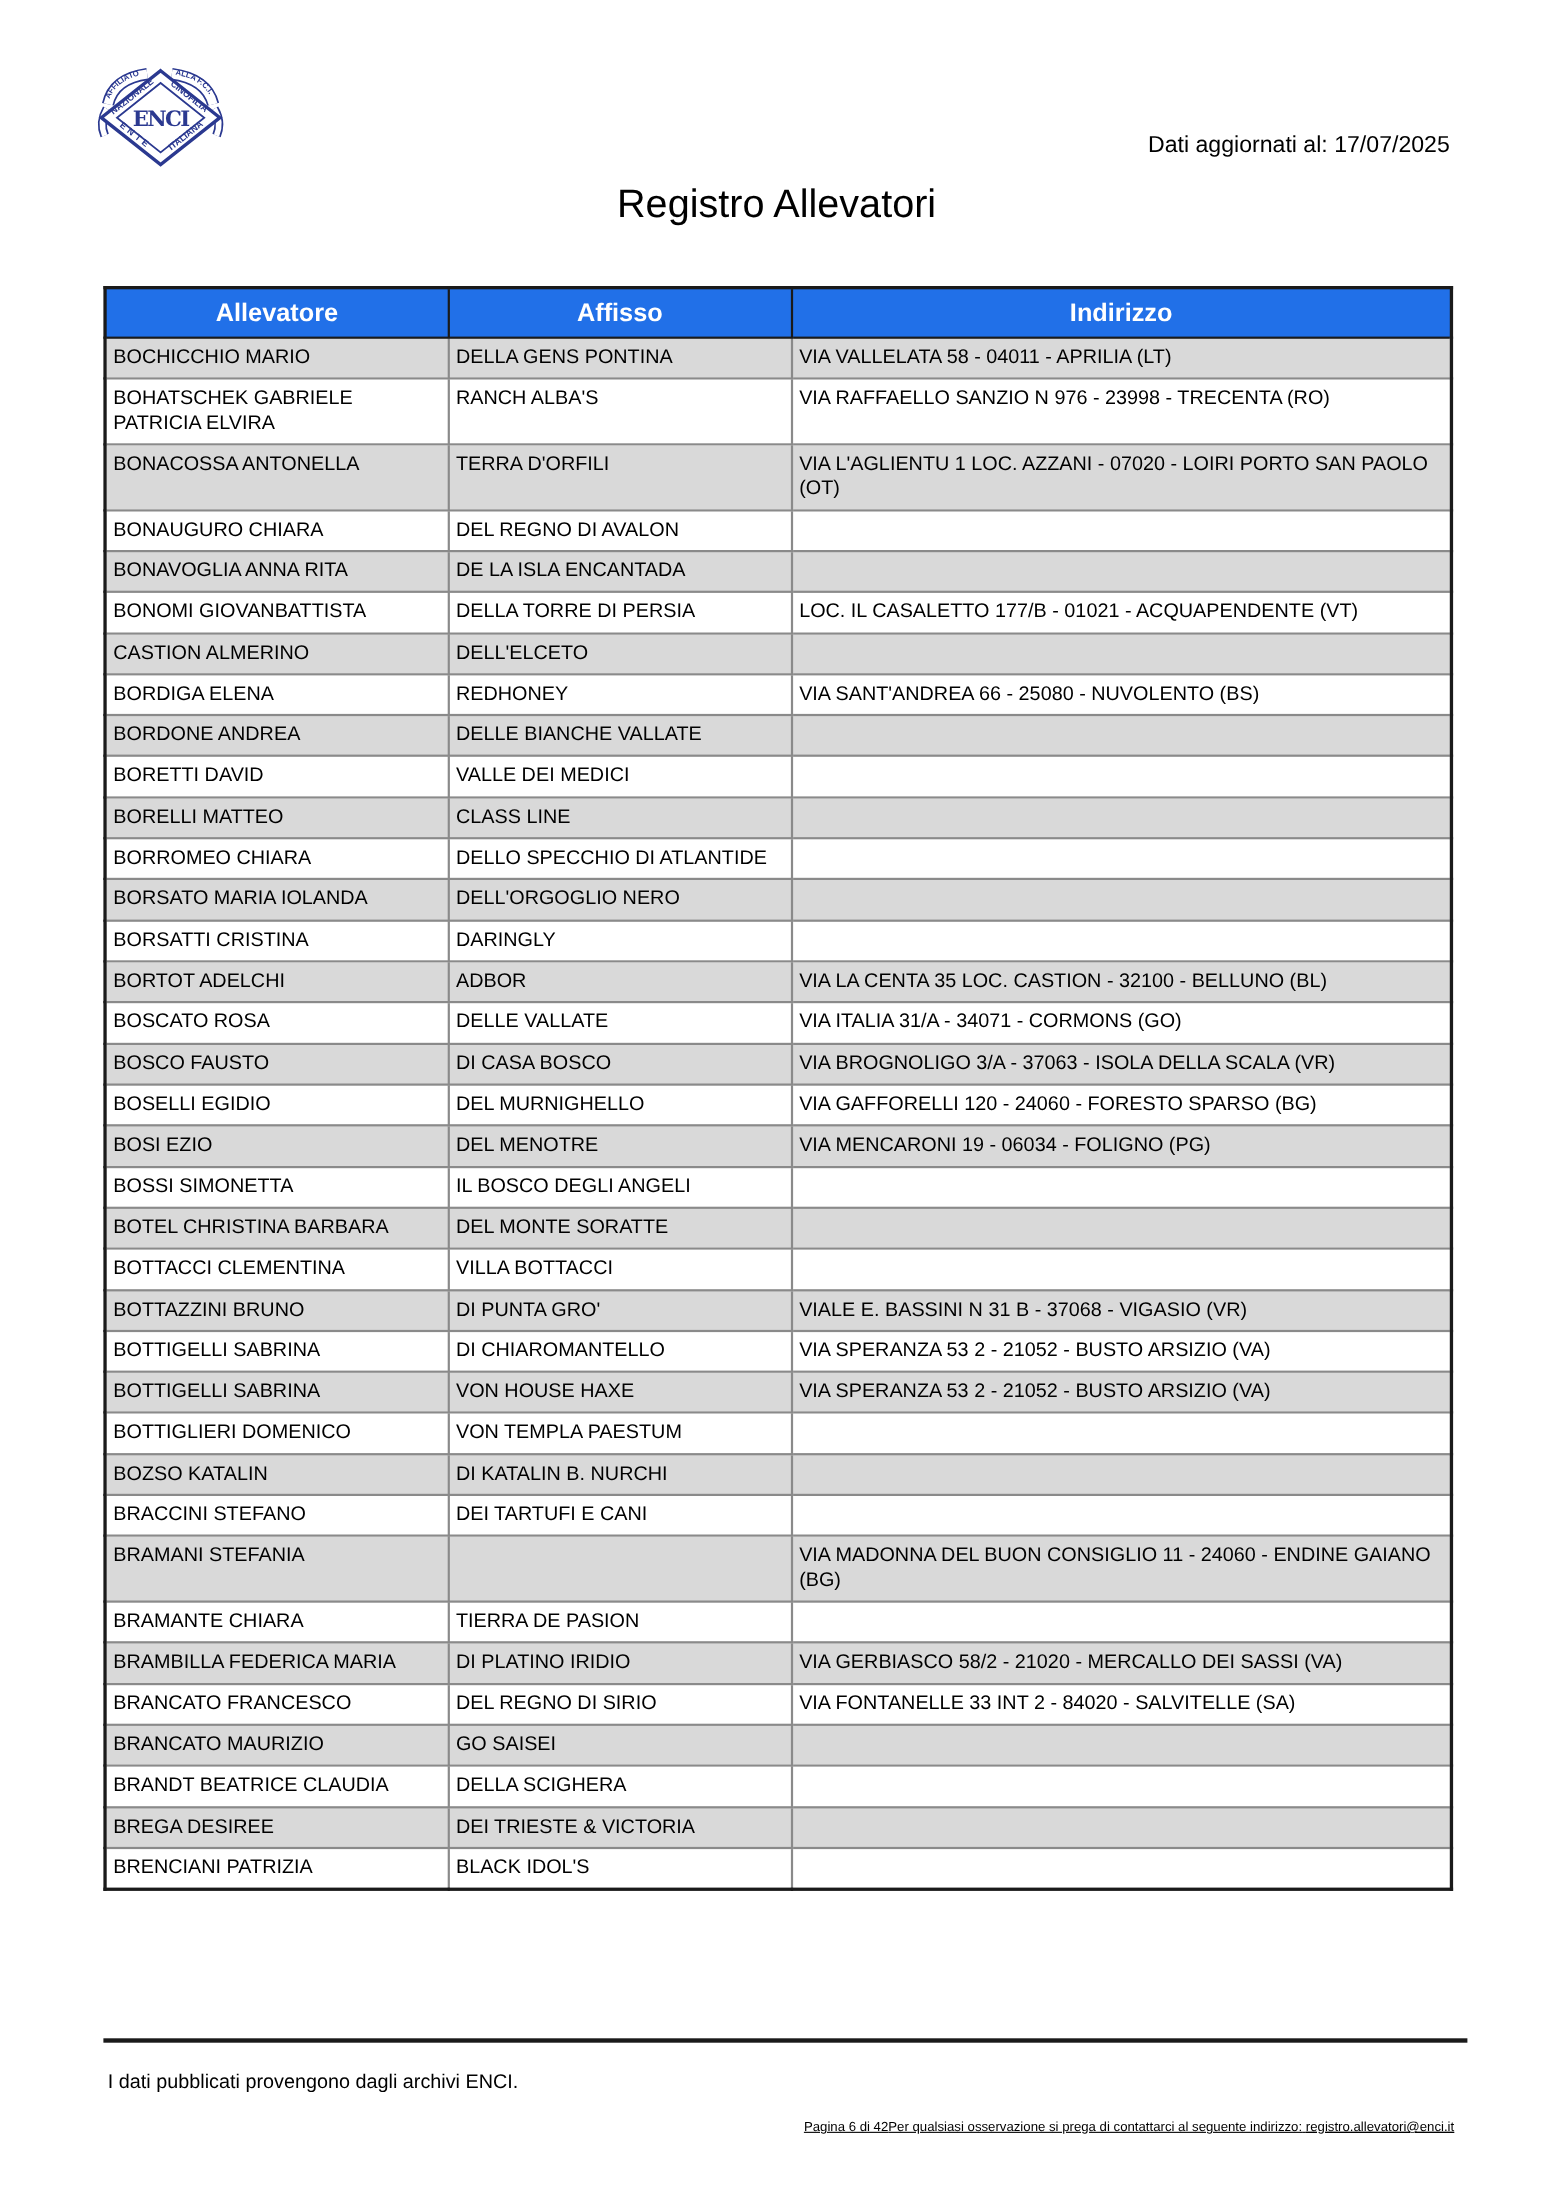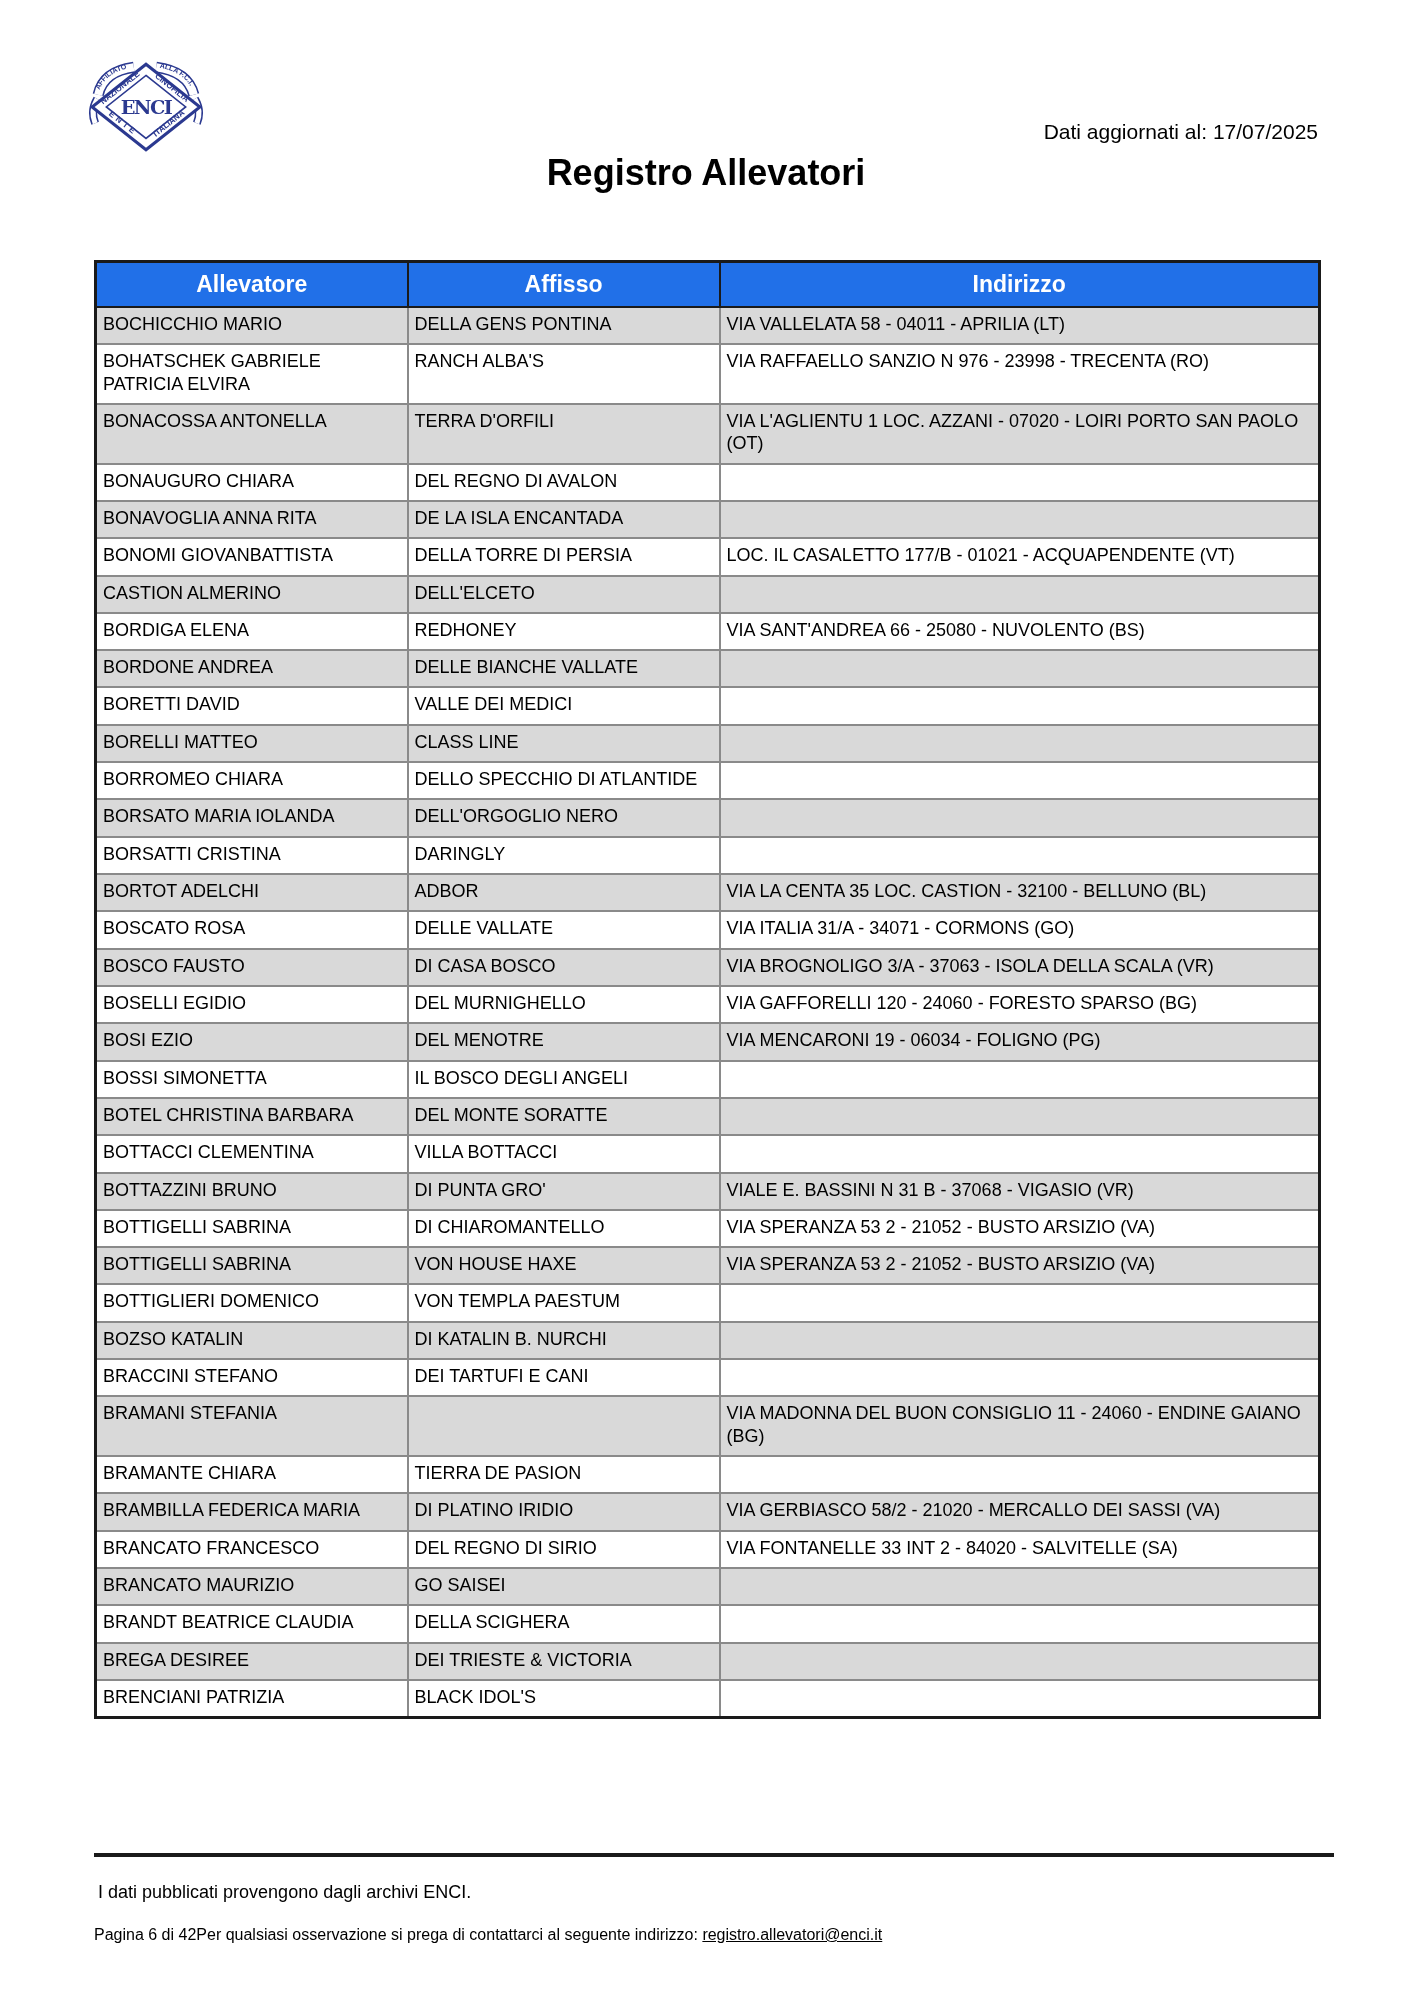--- a/index.html
+++ b/index.html
@@ -2,41 +2,41 @@
 <html><head>
 <meta charset="utf-8">
 <style>
   html,body { margin:0; padding:0; background:#ffffff; }
   .page {
     position:relative; width:1413px; height:2000px; background:#ffffff;
     font-family:"Liberation Sans", sans-serif; color:#000; overflow:hidden;
   }
   .logo { position:absolute; left:86px; top:58px; width:120px; height:100px; }
   .updated { position:absolute; top:120px; right:95px; font-size:21px; }
-  .title { position:absolute; top:152px; left:94px; width:1224px; text-align:center;
-           font-size:36px; font-weight:bold; }
+  .title { position:absolute; top:164px; left:94px; width:1224px; text-align:center;
+           font-size:36px; font-weight:normal; }
   table.registry {
     position:absolute; top:260px; left:94px; width:1224px;
     border-collapse:collapse; table-layout:fixed;
     border:3px solid #1a1a1a;
   }
   table.registry th {
     background:#2170E8; color:#ffffff; font-size:23px; font-weight:bold;
     text-align:center; padding:8px 4px; border:2px solid #1a1a1a;
   }
   table.registry td {
     font-size:18px; line-height:1.24; padding:5px 5px 8px 6px;
     vertical-align:top; border:2px solid #8a8a8a; background:#ffffff;
     overflow:hidden;
   }
   table.registry tbody tr:nth-child(odd) td { background:#D9D9D9; }
   .rule { position:absolute; left:94px; top:1853px; width:1240px; height:4px; background:#1a1a1a; }
   .foot-note { position:absolute; left:98px; top:1882px; font-size:18px; }
   .foot-row { position:absolute; left:94px; top:1926px; width:1228px;
-              display:flex; justify-content:flex-start; align-items:baseline; font-size:16px; }
+              display:flex; justify-content:flex-end; align-items:baseline; font-size:12px;text-decoration:underline; }
   .email-link { color:#000000; text-decoration:underline; cursor:pointer; }
   .logo-text { font-family:"Liberation Sans", sans-serif; font-weight:bold; fill:#2B3990; }
 </style>
 </head>
 <body>
 
 <div class="page">
 
   <svg class="logo" viewBox="0 0 118 98" width="120" height="100" aria-hidden="true">
     <defs>

